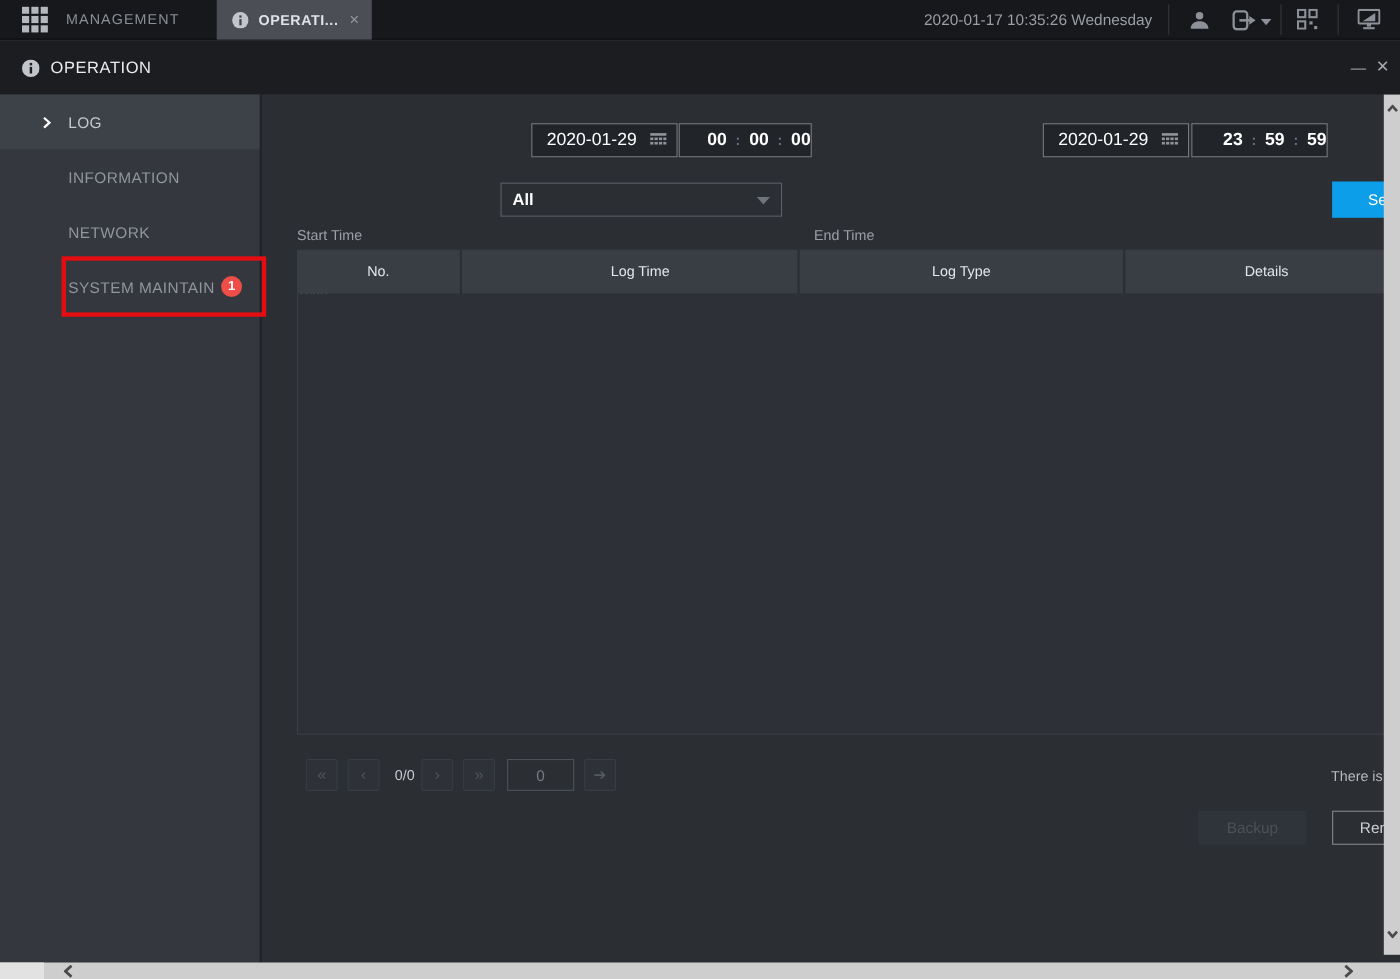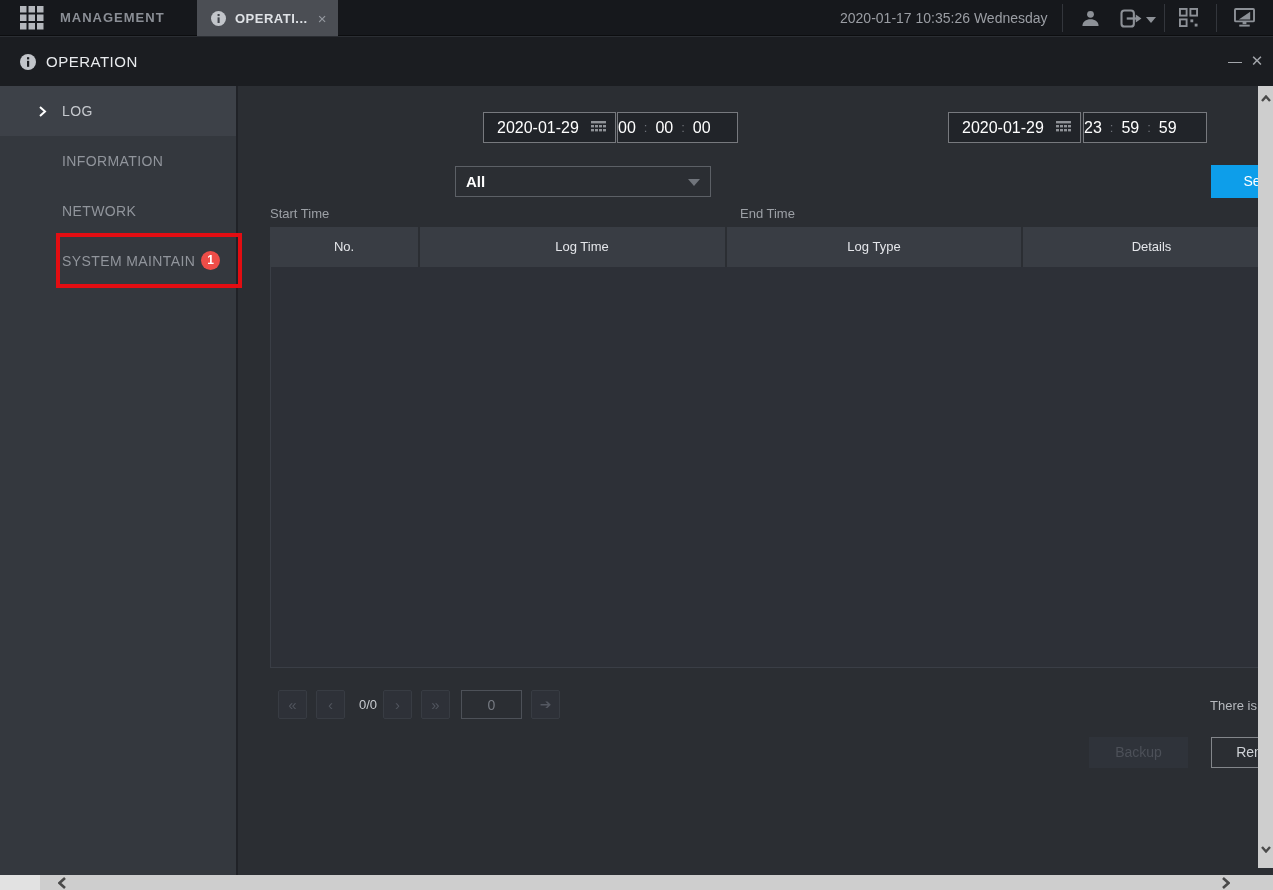--- a/index.html
+++ b/index.html
@@ -3,21 +3,21 @@
 <meta charset="utf-8">
 <style>
   * { margin:0; padding:0; box-sizing:border-box; }
   html,body { background:#101114; }
   body { font-family:"Liberation Sans","DejaVu Sans",sans-serif; }
   .screen { position:relative; width:1273px; height:890px; overflow:hidden; background:#2b2e33; }
 
   
   .topbar { position:absolute; left:0; top:0; width:1273px; height:36px; background:#16181c; border-bottom:1px solid #0c0d0f; }
   .apps-icon { position:absolute; left:20px; top:6px; width:24px; height:24px; }
-  .tab-mgmt { position:absolute; left:60px; top:0; height:36px; line-height:36px; color:#8b8f96; font-size:13px; font-weight:bold; letter-spacing:1px; }
+  .tab-mgmt { position:absolute; left:60px; top:0; height:36px; line-height:36px; color:#8b8f96; font-size:13px; font-weight:normal; letter-spacing:1px; }
   .tab-op { position:absolute; left:197px; top:0; width:141px; height:36px; background:#4b4e54; display:flex; align-items:center; }
   .tab-op .info-ic { margin-left:14px; }
   .tab-op .tab-label { margin-left:9px; color:#dfe2e6; font-size:13px; font-weight:bold; letter-spacing:0.5px; }
   .tab-op .tab-x { margin-left:10px; color:#9599a0; font-size:15px; cursor:default; }
   .clock { position:absolute; left:840px; top:0; height:36px; line-height:36px; color:#9b9ea4; font-size:14px; }
   .tb-sep { position:absolute; top:4px; width:1px; height:28px; background:#33363c; }
   .tb-ic { position:absolute; top:8px; }
 
   
   .titlebar { position:absolute; left:0; top:37px; width:1273px; height:49px; background:#1b1d21;padding-left:14px; }
@@ -36,21 +36,21 @@
   .side-item.sel { background:#3d4148; color:#c6c9ce; }
   .side-chev { position:absolute; left:38px; top:20px; }
   .badge { display:inline-block; vertical-align:middle; margin-left:6px; margin-top:-3px; width:19px; height:19px; border-radius:50%; background:#ee4d48; color:#fff; font-size:12px; font-weight:bold; line-height:19px; text-align:center; }
   .annotation { position:absolute; left:56px; top:147px; width:186px; height:55px; border:4px solid #e30d12; z-index:6; pointer-events:none; }
 
   
   .flabel { position:absolute; color:#9ca0a6; font-size:13px; }
   .fbox { position:absolute; height:31px; background:#212429; border:1px solid #77797e; display:flex; align-items:center;margin-left:28px; }
   .date-text { color:#fff; font-size:16px; margin-left:13px; flex:1; }
   .cal-ic { margin-right:9px; }
-  .time-box { justify-content:flex-start; }
+  .time-box { justify-content:flex-end;font-weight:bold; }
   .tseg { color:#fff; font-size:16px; }
   .tsep { color:#6d7077; font-size:13px; margin:0 8px; }
   .select { position:absolute; left:693px; top:80px; width:256px; height:31px; background:#2b2e33; border:1px solid #5c6066; }
   .select .val { position:absolute; left:10px; top:0; line-height:29px; color:#fff; font-size:15px; font-weight:bold; }
   .select .caret { position:absolute; right:10px; top:12px; width:0; height:0; border-left:6px solid transparent; border-right:6px solid transparent; border-top:7px solid #70747b; }
   .search-btn { position:absolute; left:1211px; top:79px; width:90px; height:33px; background:#0d9eea; color:#fff; font-size:14px; text-align:center; line-height:33px; }
 
   
   .tbl-head { position:absolute; left:270px; top:141px; width:1010px; height:40px; background:#393d44; display:flex; }
   .tbl-head .th { height:40px; line-height:40px; text-align:center; color:#e4e6ea; font-size:13px; border-right:2px solid #2b2e33; }

